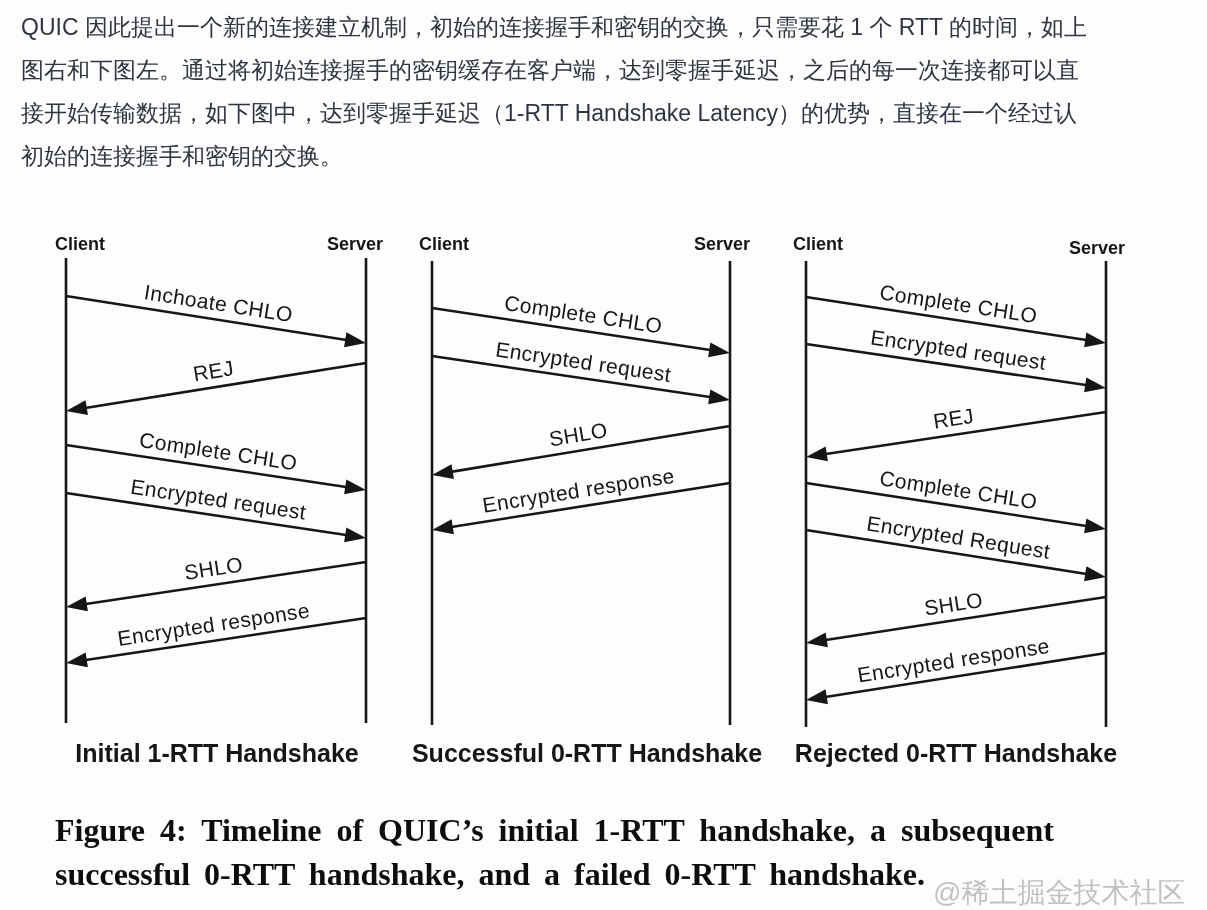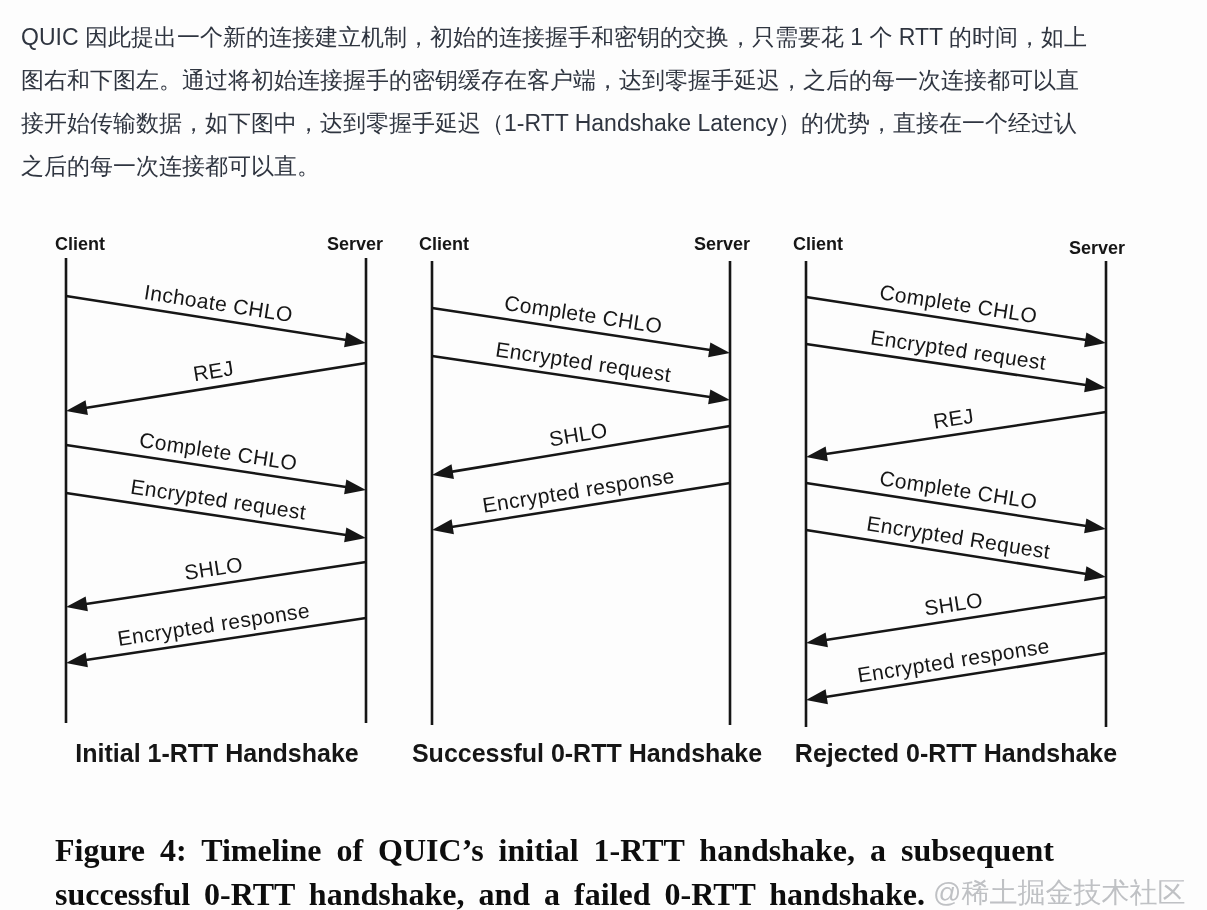--- a/index.html
+++ b/index.html
@@ -5,21 +5,21 @@
   html, body { margin: 0; padding: 0; }
   body {
     width: 1207px; height: 910px;
     background: #fdfdfd;
     position: relative;
     overflow: hidden;
     font-family: "Liberation Sans", sans-serif;
   }
   .paragraph {
     position: absolute;
-    left: 21px; top: 16px;
+    left: 21px; top: 6px;
     width: 1170px;
     font-size: 23px;
     line-height: 43px;
     color: #2f3540;
     overflow: hidden;
   }
   .paragraph .pline { white-space: nowrap; }
   #figure-svg {
     position: absolute;
     left: 0; top: 0;
@@ -48,40 +48,40 @@
     position: absolute;
     left: 55px; top: 808px;
     width: 1090px;
     font-family: "Liberation Serif", serif;
     font-weight: bold;
     font-size: 32px;
     line-height: 44px;
     color: #0d0d0d;
     z-index: 3;
   }
-  .figure-caption .cline1 { word-spacing: 7px; white-space: nowrap; margin-top: 20px; }
+  .figure-caption .cline1 { word-spacing: 7px; white-space: nowrap; }
   .figure-caption .cline2 { word-spacing: 6px; white-space: nowrap; }
   .watermark {
     position: absolute;
     left: 933px; top: 874px;
     font-size: 28px;
     color: #b5b7bb;
     opacity: 0.85;
     white-space: nowrap;
     z-index: 2;
   }
 </style>
 </head>
 <body>
 
 <div class="paragraph">
   <div class="pline">QUIC 因此提出一个新的连接建立机制，初始的连接握手和密钥的交换，只需要花 1 个 RTT 的时间，如上</div>
   <div class="pline">图右和下图左。通过将初始连接握手的密钥缓存在客户端，达到零握手延迟，之后的每一次连接都可以直</div>
   <div class="pline">接开始传输数据，如下图中，达到零握手延迟（1-RTT Handshake Latency）的优势，直接在一个经过认</div>
-  <div class="pline">之后的每一次连接都可以直。</div>
+  <div class="pline">初始的连接握手和密钥的交换。</div>
 </div>
 
 <svg id="figure-svg" viewBox="0 0 1207 910" xmlns="http://www.w3.org/2000/svg">
     <g>
       <line x1="66" y1="258" x2="66" y2="723" stroke="#161616" stroke-width="2.6"></line>
       <text x="80" y="250" text-anchor="middle" class="endpoint-label">Client</text>
       <line x1="366" y1="258" x2="366" y2="723" stroke="#161616" stroke-width="2.6"></line>
       <text x="355" y="250" text-anchor="middle" class="endpoint-label">Server</text>
       <text x="217" y="762" text-anchor="middle" class="diagram-caption">Initial 1-RTT Handshake</text>
       <line x1="66" y1="296" x2="356.12050834692224" y2="341.45221297435114" stroke="#161616" stroke-width="2.6"></line>

